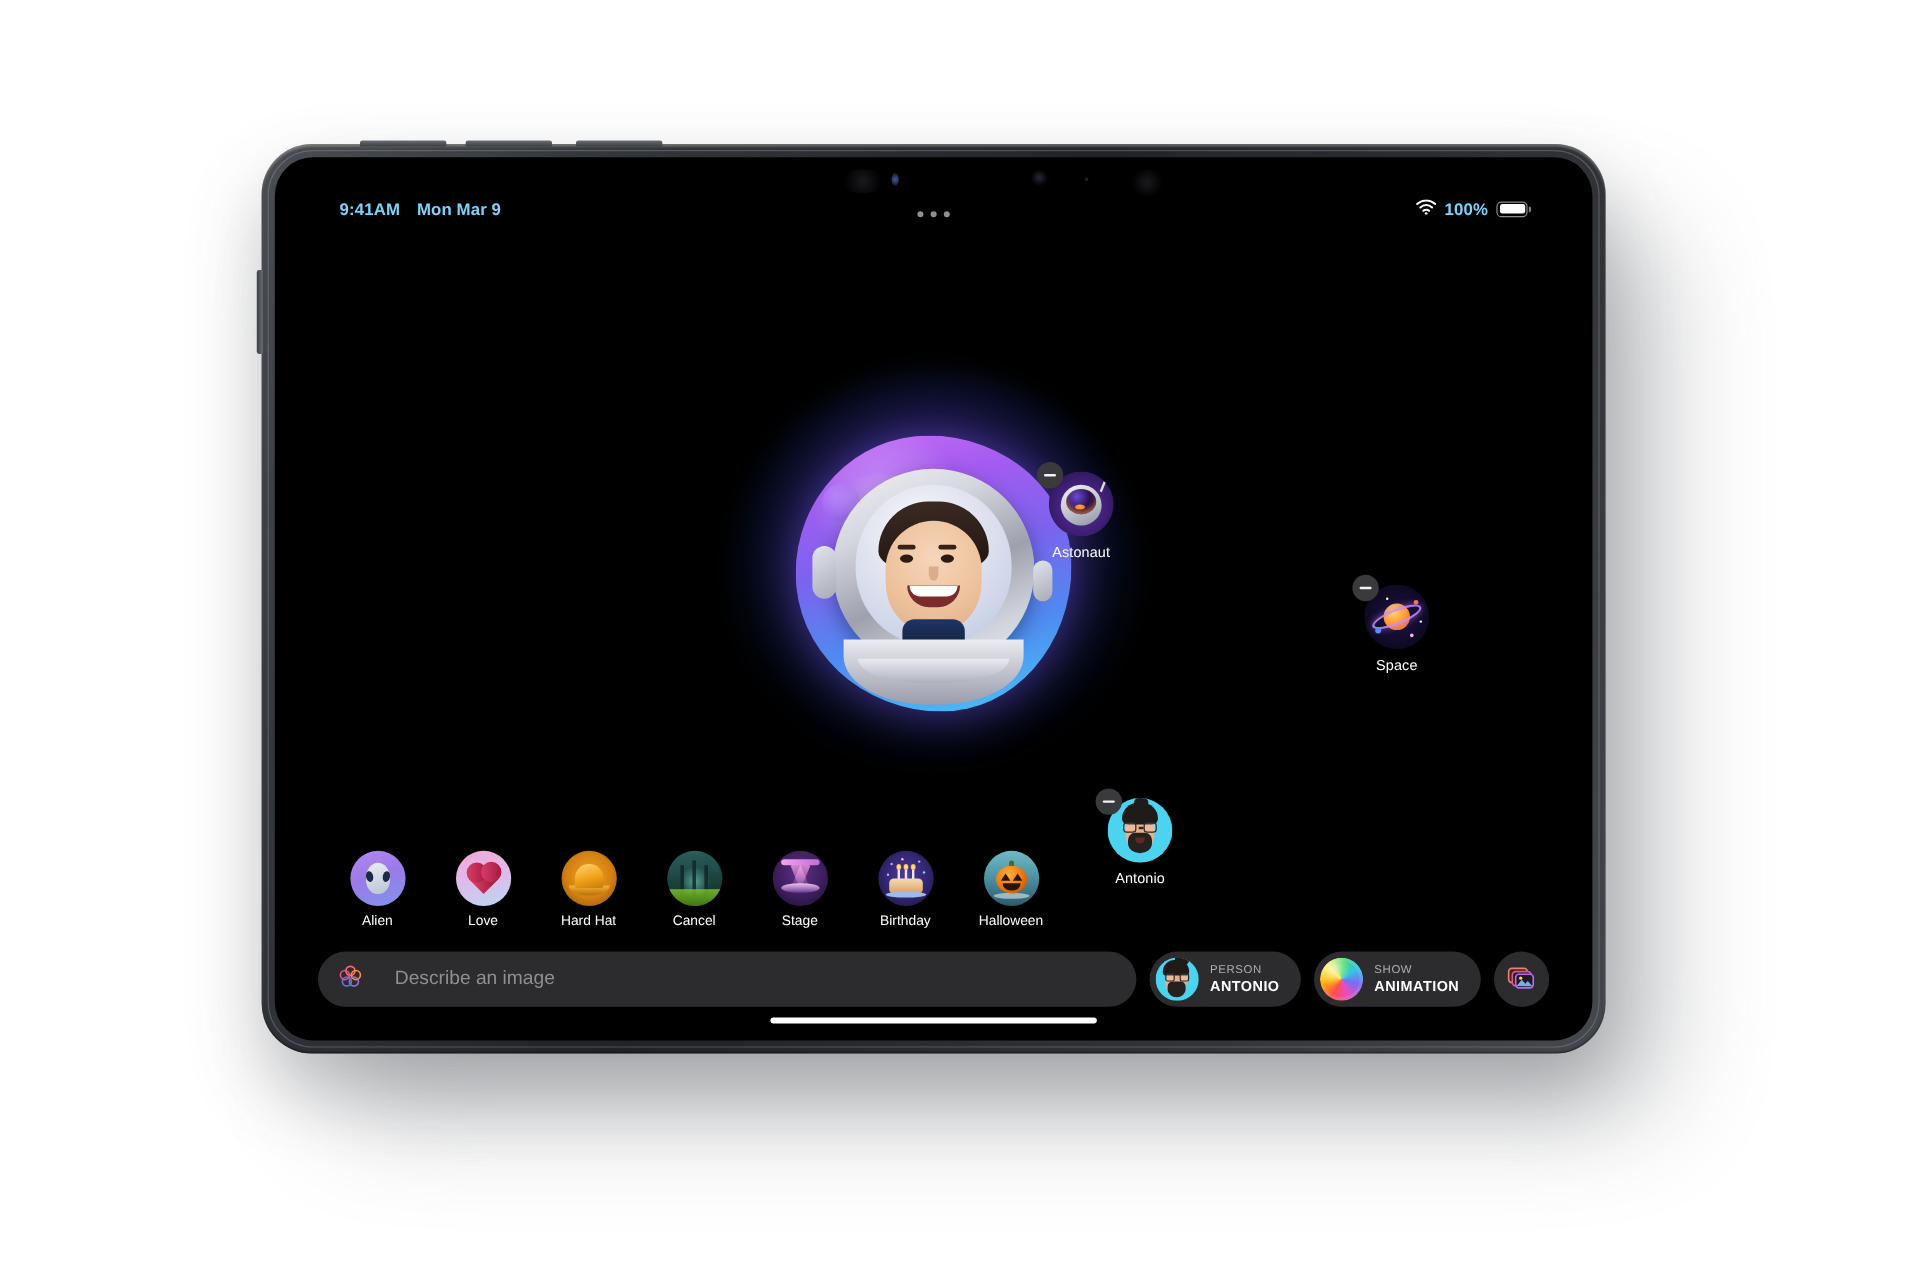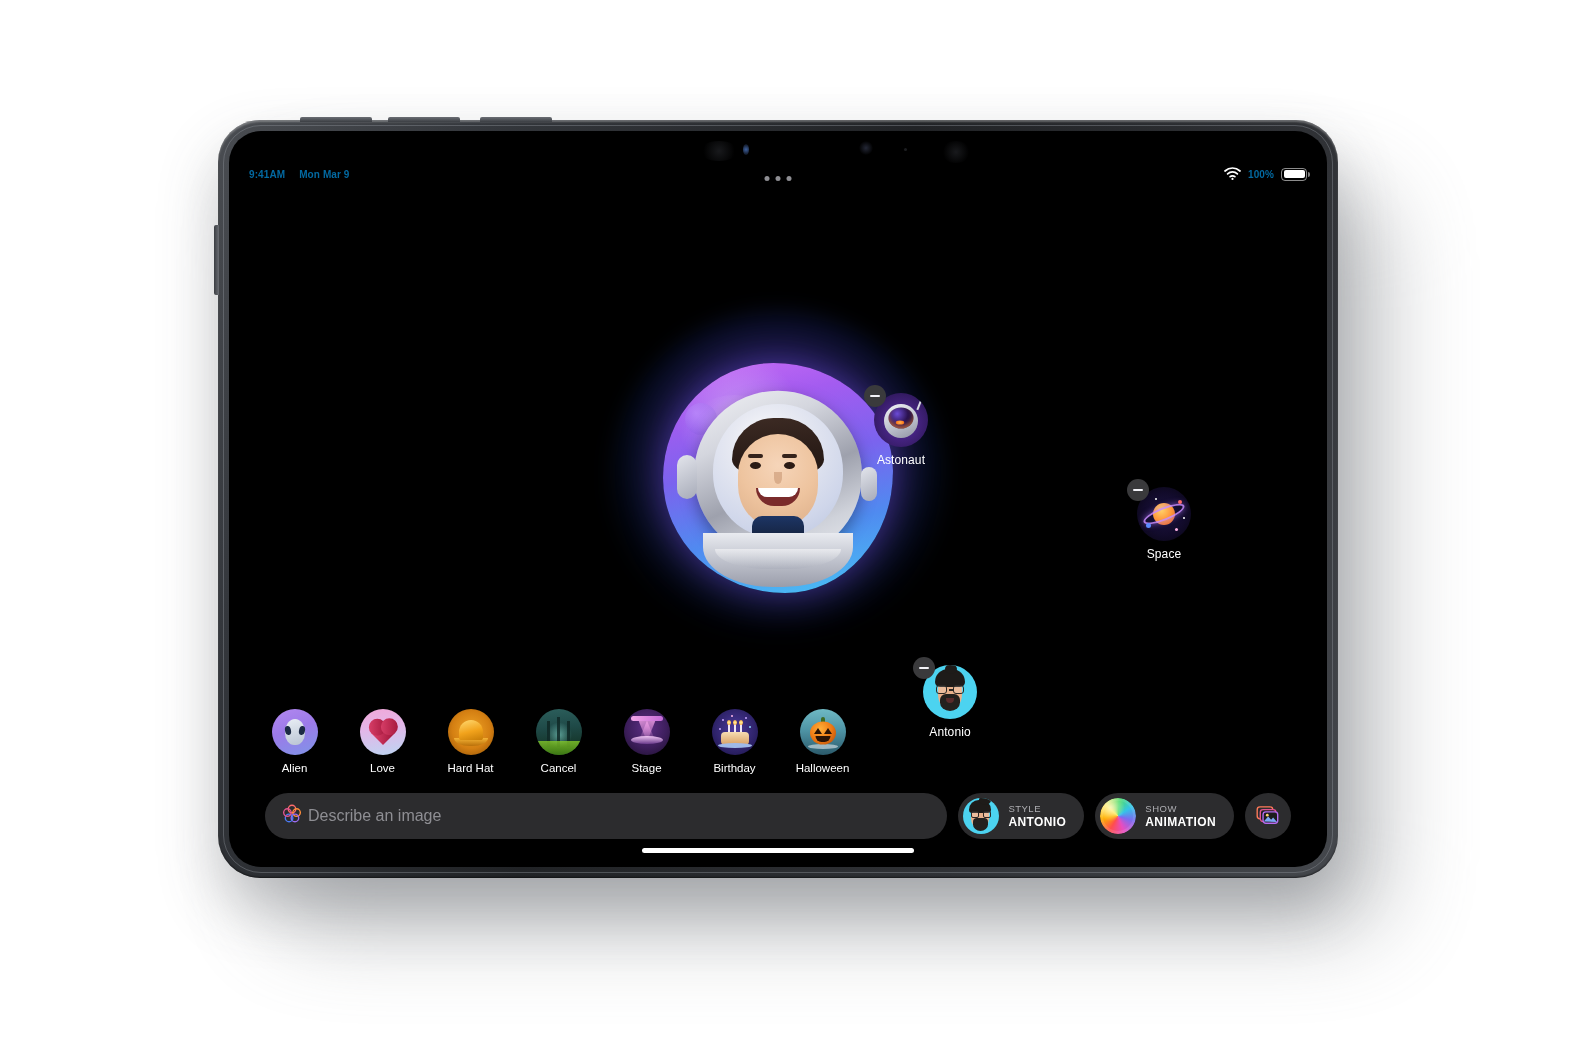--- a/index.html
+++ b/index.html
@@ -131,23 +131,23 @@
 
   
   .status-bar {
     position: absolute;
     top: 33px;
     left: 0; right: 0;
     height: 20px;
     display: flex;
     align-items: center;
     justify-content: space-between;
-    padding: 0 20px;
-    color: #0369a1;
-    font-size: 10px;
+    padding: 0 54px;
+    color: #7dd3fc;
+    font-size: 14px;
     font-weight: 700;
     letter-spacing: .1px;
   }
   .status-left { display: flex; align-items: center; gap: 14px; }
   .status-right { display: flex; align-items: center; gap: 7px; }
 
   .wifi-ico { display: block; }
   .batt {
     width: 26px; height: 13px;
     border: 1.4px solid rgba(255,255,255,.55);
@@ -563,21 +563,21 @@
     border: none;
     font-family: inherit;
   }
 
   .sugg-row {
     position: absolute;
     left: 0; right: 0;
     top: 578px;
     display: flex;
     gap: 13px;
-    padding: 0 28px;
+    padding: 0 48px;
   }
   .sugg-item {
     width: 75px;
     text-align: center;
     cursor: pointer;
   }
   .sugg-thumb {
     width: 46px; height: 46px;
     margin: 0 auto;
     border-radius: 50%;
@@ -762,21 +762,21 @@
     padding: 0 36px;
     align-items: center;
   }
   .prompt-field {
     flex: 1 1 auto;
     height: 46px;
     background: #2c2c2e;
     border-radius: 23px;
     display: flex;
     align-items: center;
-    gap: 5px;
+    gap: 26px;
     padding: 12px 16px;
     cursor: text;
   }
   .prompt-field .ph {
     color: #8e8e93;
     font-size: 16px;
   }
   .pill {
     height: 46px;
     background: #2c2c2e;
@@ -1072,21 +1072,21 @@
           <span class="pill-av">
             <span class="art-memoji" style="display:block;">
               <span class="m-face" style="left:8px;top:7px;width:18px;height:24px;display:block;position:absolute;border-radius:9px 9px 45% 45%;background:#e8b08a;"></span>
               <span class="m-hair" style="left:6px;top:2px;width:22px;height:13px;display:block;position:absolute;border-radius:12px 12px 4px 4px;background:#1e1b19;"></span>
               <span class="m-beard" style="left:10px;top:20px;width:15px;height:13px;display:block;position:absolute;border-radius:4px 4px 50% 50%;background:#24211e;"></span>
               <span class="m-glass l" style="left:8px;top:13px;width:8px;height:7px;display:block;position:absolute;border-radius:2px;border:1.3px solid #2a2724;background:rgba(255,255,255,.16);"></span>
               <span class="m-glass r" style="right:8px;top:13px;width:8px;height:7px;display:block;position:absolute;border-radius:2px;border:1.3px solid #2a2724;background:rgba(255,255,255,.16);"></span>
             </span>
           </span>
           <span class="pill-txt">
-            <span class="pill-kicker">STYLE</span>
+            <span class="pill-kicker">PERSON</span>
             <span class="pill-value">ANTONIO</span>
           </span>
         </button>
 
         <button class="pill">
           <span class="pill-av">
             <span class="style-swatch" style="display:block;"></span>
           </span>
           <span class="pill-txt">
             <span class="pill-kicker">SHOW</span>

